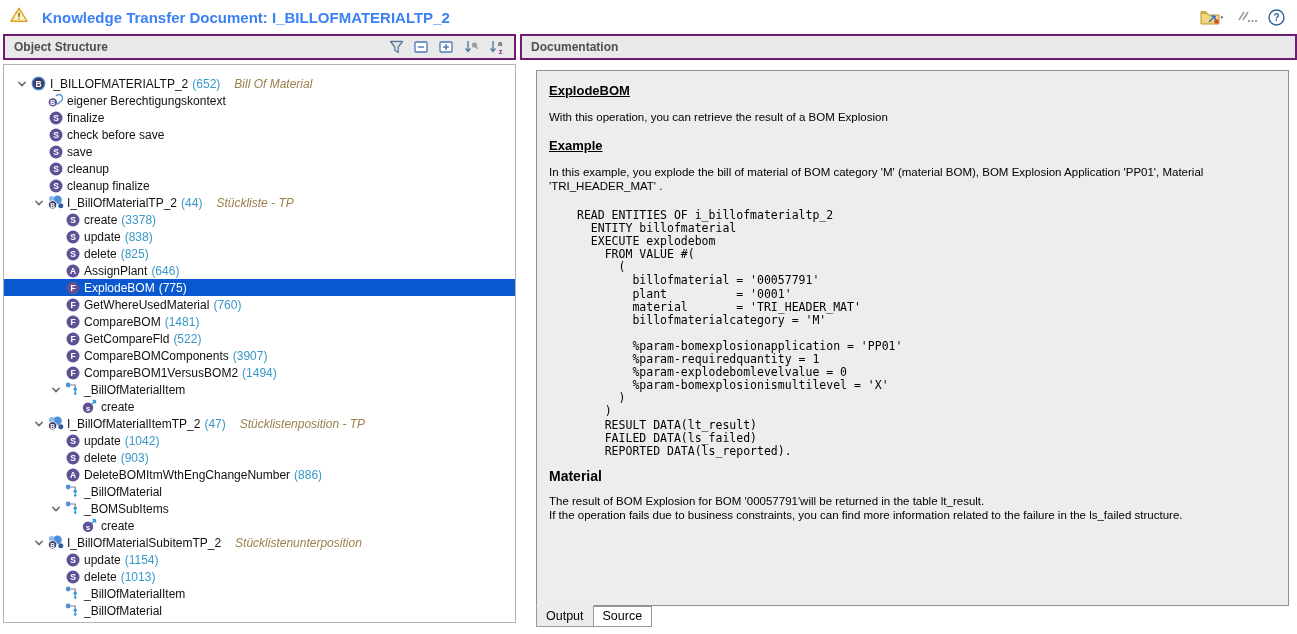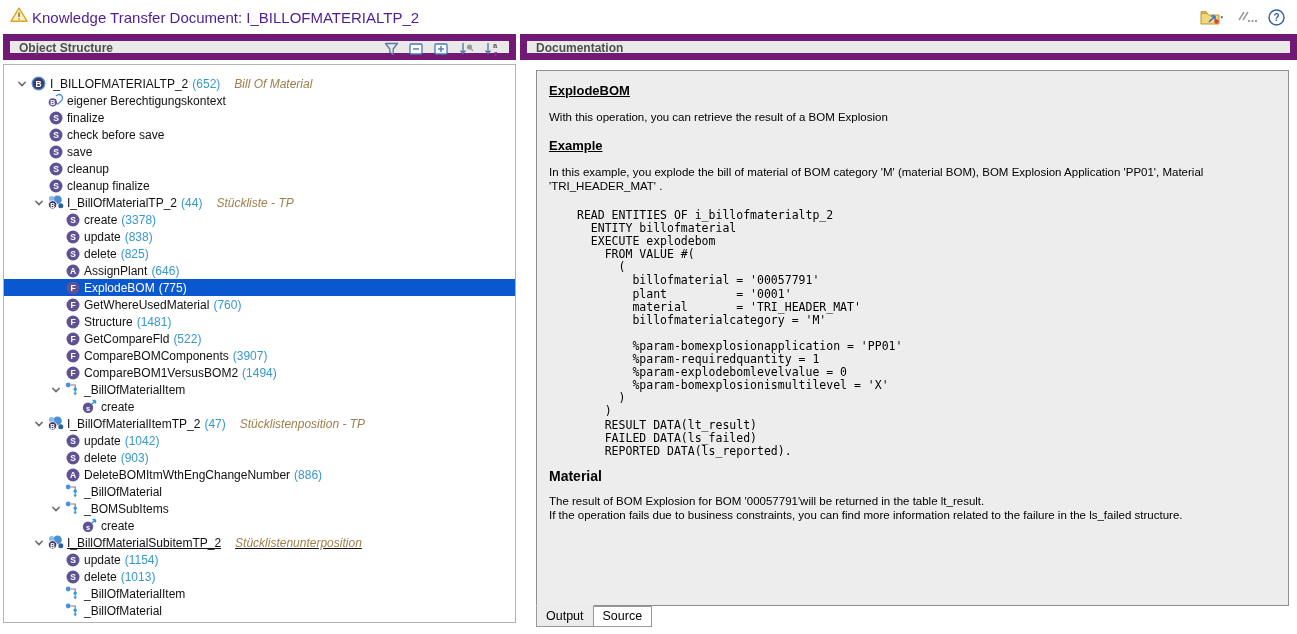--- a/index.html
+++ b/index.html
@@ -5,30 +5,30 @@
   * { box-sizing: border-box; }
   html,body { margin:0; padding:0; }
   body {
     width:1297px; height:634px; overflow:hidden;
     background:#ffffff;
     font-family:"Liberation Sans", sans-serif;
     -webkit-font-smoothing:antialiased;
   }
   
   .title-bar { height:34px; display:flex; align-items:center; padding:0 12px 0 10px; background:#fff; }
-  .title-text { font-size:15px; font-weight:normal; color:#4c1d95; margin-left:4px; }
+  .title-text { font-size:15px; font-weight:bold; color:#3b82f6; margin-left:14px; }
   .title-actions { margin-left:auto; display:flex; align-items:center; gap:11px; }
   .title-actions .act { display:flex; align-items:center; cursor:pointer; }
   
   .panels { display:flex; gap:4px; padding-left:3px; height:596px; }
   .left-panel { width:513px; flex:0 0 513px; display:flex; flex-direction:column; }
   .right-panel { flex:1; display:flex; flex-direction:column; }
   .section-header {
-    height:26px; background:#e9e9e9; border:7px solid #701a75;
-    display:flex; align-items:flex-start; padding:0 9px;
+    height:26px; background:#e9e9e9; border:2px solid #701a75;
+    display:flex; align-items:center; padding:0 9px;
     font-size:12px; font-weight:bold; color:#4f4f4f; flex:0 0 26px;
   }
   .section-header .hdr-tools { margin-left:auto; display:flex; align-items:center; gap:9px; }
   .hdr-tools .tool { display:flex; align-items:center; cursor:pointer; }
   
   .tree-box {
     margin-top:4px; border:1px solid #b3b3b3; background:#fff;
     height:559px; overflow:hidden; padding-top:10px;
   }
   .tree-row { height:17px; display:flex; align-items:center; font-size:12px; color:#111; white-space:nowrap; cursor:default; }
@@ -306,21 +306,21 @@
           <span class="tree-count" style="margin-left: 4px;">(760)</span>
         </div>
         <div class="tree-row" style="padding-left: 44px;">
           <span class="chevron"></span>
           <span class="tree-icon">
             <svg width="14" height="14" viewBox="0 0 14 14">
               <circle cx="7" cy="7" r="6.5" fill="#5f5294"></circle>
               <text x="7" y="10.2" font-size="8.5" font-weight="bold" fill="#fff" text-anchor="middle" font-family="Liberation Sans,sans-serif">F</text>
             </svg>
           </span>
-          <span class="tree-label">Structure</span>
+          <span class="tree-label">CompareBOM</span>
           <span class="tree-count" style="margin-left: 4px;">(1481)</span>
         </div>
         <div class="tree-row" style="padding-left: 44px;">
           <span class="chevron"></span>
           <span class="tree-icon">
             <svg width="14" height="14" viewBox="0 0 14 14">
               <circle cx="7" cy="7" r="6.5" fill="#5f5294"></circle>
               <text x="7" y="10.2" font-size="8.5" font-weight="bold" fill="#fff" text-anchor="middle" font-family="Liberation Sans,sans-serif">F</text>
             </svg>
           </span>
@@ -463,21 +463,21 @@
           <span class="chevron"></span>
           <span class="tree-icon">
             <svg width="16" height="15" viewBox="0 0 16 15">
               <circle cx="6" cy="8.7" r="5.2" fill="#5f5294"></circle>
               <text x="6" y="11.5" font-size="7.5" font-weight="bold" fill="#fff" text-anchor="middle" font-family="Liberation Sans,sans-serif">s</text>
               <path d="M9.5 5.5 L13.5 1.5 M13.5 1.5 h-3 M13.5 1.5 v3" stroke="#2e9bd6" stroke-width="1.4" fill="none"></path>
             </svg>
           </span>
           <span class="tree-label">create</span>
         </div>
-        <div class="tree-row" style="padding-left: 27px; text-decoration: underline;">
+        <div class="tree-row" style="padding-left: 27px;">
           <span class="chevron">
             <svg width="10" height="10" viewBox="0 0 10 10">
               <polyline points="1.8,3.3 5,6.6 8.2,3.3" fill="none" stroke="#6e6e6e" stroke-width="1.6" stroke-linecap="round" stroke-linejoin="round"></polyline>
             </svg>
           </span>
           <span class="tree-icon">
             <svg width="17" height="15" viewBox="0 0 17 15">
               <circle cx="10.5" cy="4.8" r="4.3" fill="#4a90d9"></circle>
               <circle cx="4.6" cy="3.8" r="2.7" fill="#8ab9ea"></circle>
               <circle cx="13.8" cy="10.8" r="2.5" fill="#2c5f9e"></circle>

